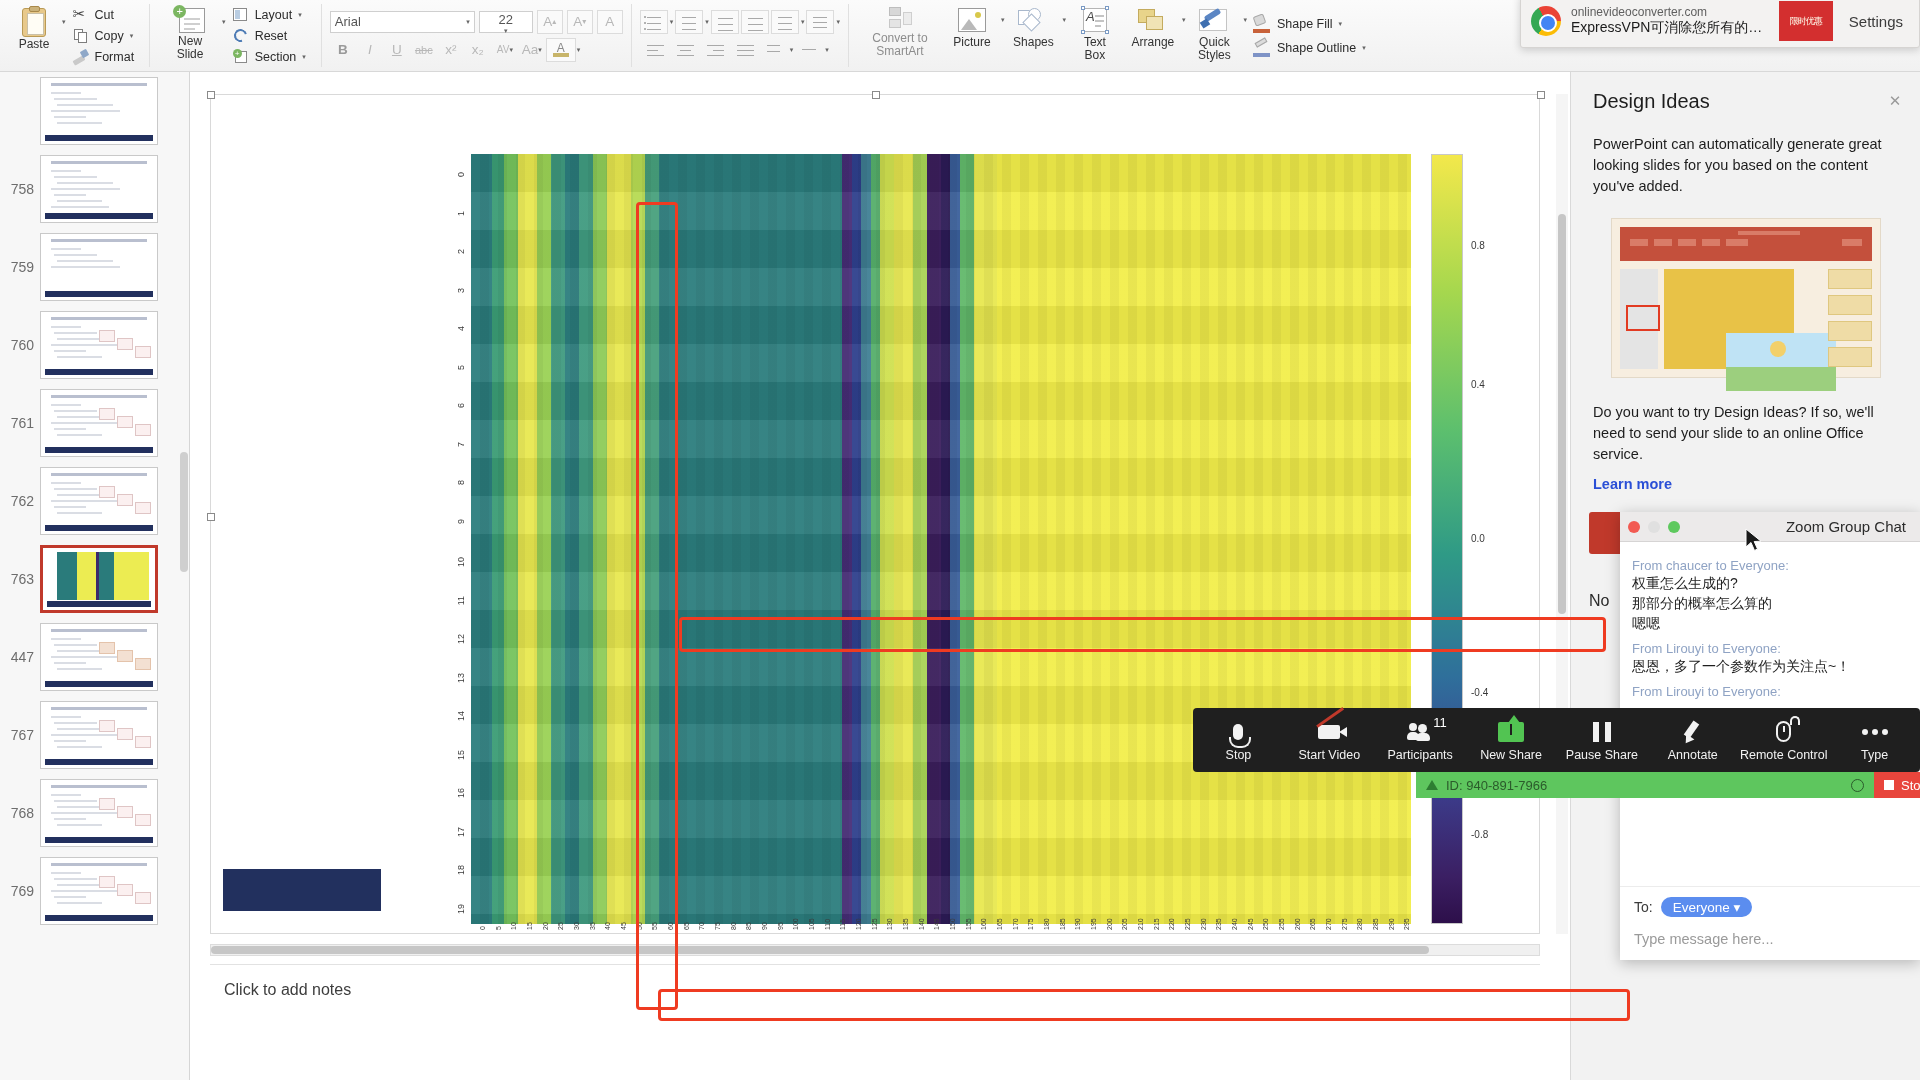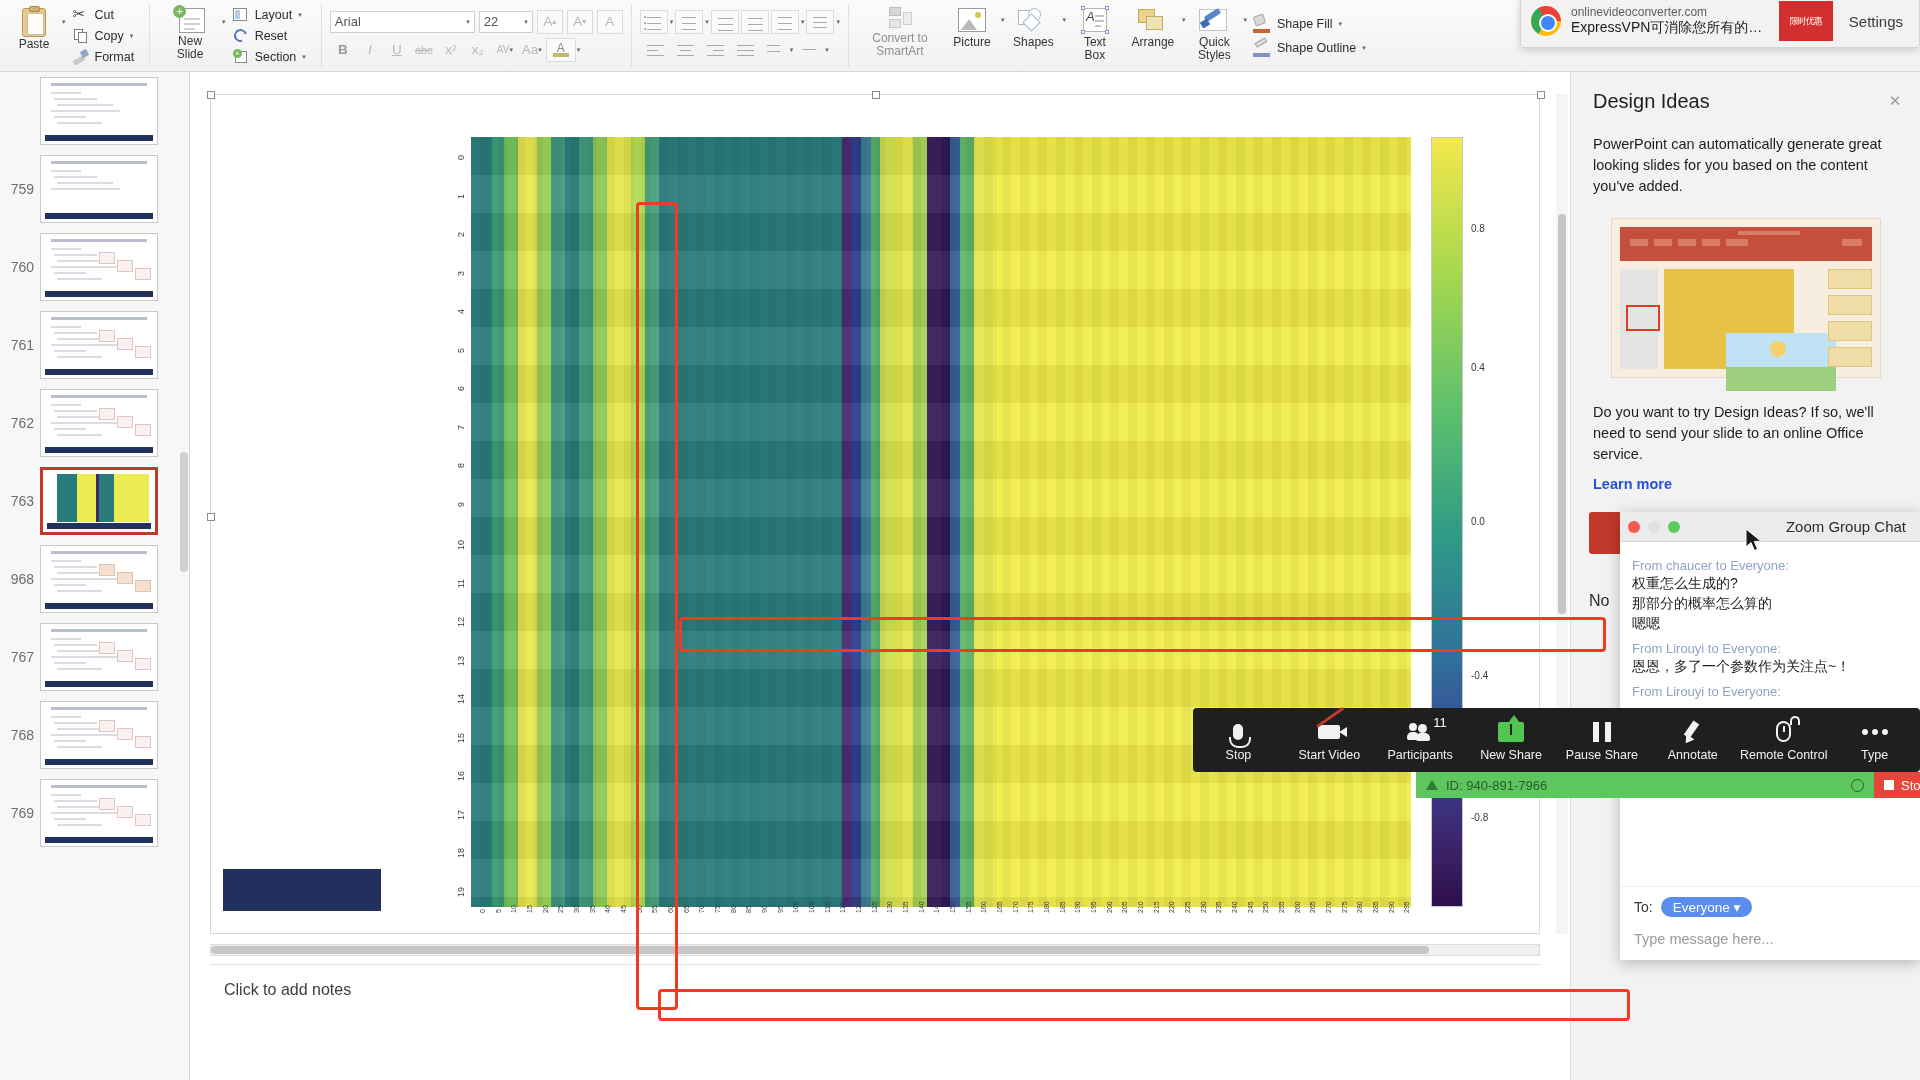--- a/index.html
+++ b/index.html
@@ -59,21 +59,21 @@
   .mi-reset .arc{position:absolute;left:1px;top:1px;width:13px;height:13px;border:2px solid #4f7cb5;border-right-color:transparent;border-radius:50%;transform:rotate(30deg);}
   .mi-section .box{position:absolute;left:2px;top:2px;width:12px;height:12px;border:1.2px solid #8a8a8a;background:#fff;}
   .mi-section .pl{position:absolute;left:0;top:0;width:9px;height:9px;border-radius:50%;background:#7bb661;color:#fff;font-size:8px;line-height:9px;text-align:center;}
 
   
   .font-grp{ display:flex; flex-direction:column; justify-content:center; gap:4px; padding:4px 6px;}
   .font-row1{ display:flex; align-items:center; gap:4px;}
   .font-row2{ display:flex; align-items:center; gap:1px;}
   .fbox{ height:22px; border:1px solid #cfcfcf; background:#fff; display:flex; align-items:center; padding:0 4px; font-size:13px; color:#555;}
   .fname{ width:145px; justify-content:space-between;}
-  .fsize{ width:54px; justify-content:space-between;}
+  .fsize{ width:54px; justify-content:space-between;flex-direction:column;}
   .tbtn{ width:26px; height:24px; border:1px solid transparent; display:flex; align-items:center; justify-content:center;
          font-size:13.5px; color:#b8b8b8; background:transparent;}
   .tbtn.box{ border:1px solid #dcdcdc; background:#fafafa;}
   .tbtn.strong{ color:#9a9a9a; font-weight:bold;}
   .fcolor{ position:relative; width:30px; height:24px; border:1px solid #dcdcdc; background:#fafafa; display:flex; flex-direction:column; align-items:center; justify-content:center;}
   .fcolor .A{font-size:12px; color:#8a8a8a; line-height:10px;}
   .fcolor .bar{width:16px;height:4px;background:#c8b56a;}
 
   
   .para-grp{display:flex;flex-direction:column;justify-content:center;gap:4px;padding:4px 6px;}
@@ -148,21 +148,21 @@
   .tc-box{position:absolute;border:1px solid #dfc5c5;background:#fbf0f0;}
 
   
   #editor{position:absolute;left:190px;top:72px;width:1380px;height:1008px;background:#ffffff;}
   #slide-canvas{position:absolute;left:20px;top:22px;width:1330px;height:840px;background:#fff;border:1px solid #d9d9d9;}
   .sel-handle{position:absolute;width:8px;height:8px;background:#fff;border:1px solid #8a8a8a;z-index:12;}
 
   #navy-block{position:absolute;left:12px;bottom:22px;width:158px;height:42px;background:#22305e;}
 
   
-  #plot{position:absolute;left:200px;top:30px;width:1100px;height:800px;}
+  #plot{position:absolute;left:200px;top:47px;width:1100px;height:800px;}
   #heat{position:absolute;left:60px;top:12px;width:940px;height:770px;
     background:
       repeating-linear-gradient(180deg, rgba(0,0,0,0.055) 0 38px, rgba(255,255,255,0.055) 38px 76px),
       linear-gradient(90deg,
         #2b7d7d 0 2.2%,
         #3a9c74 2.2% 3.5%,
         #74c35c 3.5% 5%,
         #e8e84f 5% 7%,
         #9ad255 7% 8.5%,
         #3f9a7f 8.5% 10%,
@@ -632,20 +632,34 @@
           <div class="tc-line" style="left: 10px; top: 14px; width: 30px;"></div>
           <div class="tc-line" style="left: 13px; top: 20px; width: 43px;"></div>
           <div class="tc-line" style="left: 16px; top: 26px; width: 56px;"></div>
           <div class="tc-line" style="left: 10px; top: 32px; width: 69px;"></div>
           <div class="tc-line" style="left: 13px; top: 38px; width: 32px;"></div>
           <div class="tc-line" style="left: 16px; top: 44px; width: 45px;"></div>
           <div class="tc-footer"></div>
         </div>
       </div>
       <div class="thumb-row">
+        <div class="thumb-num">758</div>
+        <div class="thumb-card">
+          <div class="tc-title"></div>
+          <div class="tc-line" style="left: 10px; top: 14px; width: 30px;"></div>
+          <div class="tc-line" style="left: 13px; top: 20px; width: 43px;"></div>
+          <div class="tc-line" style="left: 16px; top: 26px; width: 56px;"></div>
+          <div class="tc-line" style="left: 10px; top: 32px; width: 69px;"></div>
+          <div class="tc-line" style="left: 13px; top: 38px; width: 32px;"></div>
+          <div class="tc-line" style="left: 16px; top: 44px; width: 45px;"></div>
+          <div class="tc-line" style="left: 10px; top: 50px; width: 58px;"></div>
+          <div class="tc-footer"></div>
+        </div>
+      </div>
+      <div class="thumb-row">
         <div class="thumb-num">759</div>
         <div class="thumb-card">
           <div class="tc-title"></div>
           <div class="tc-line" style="left: 10px; top: 14px; width: 30px;"></div>
           <div class="tc-line" style="left: 13px; top: 20px; width: 43px;"></div>
           <div class="tc-line" style="left: 16px; top: 26px; width: 56px;"></div>
           <div class="tc-line" style="left: 10px; top: 32px; width: 69px;"></div>
           <div class="tc-footer"></div>
         </div>
       </div>
@@ -698,21 +712,21 @@
         </div>
       </div>
       <div class="thumb-row">
         <div class="thumb-num">763</div>
         <div class="thumb-card sel">
           <div class="tc-heat"></div>
           <div class="tc-footer"></div>
         </div>
       </div>
       <div class="thumb-row">
-        <div class="thumb-num">968</div>
+        <div class="thumb-num">447</div>
         <div class="thumb-card">
           <div class="tc-title"></div>
           <div class="tc-line" style="left: 10px; top: 14px; width: 30px;"></div>
           <div class="tc-line" style="left: 13px; top: 20px; width: 43px;"></div>
           <div class="tc-line" style="left: 16px; top: 26px; width: 56px;"></div>
           <div class="tc-line" style="left: 10px; top: 32px; width: 69px;"></div>
           <div class="tc-line" style="left: 13px; top: 38px; width: 32px;"></div>
           <div class="tc-line" style="left: 16px; top: 44px; width: 45px;"></div>
           <div class="tc-box" style="left: 58px; top: 18px; width: 16px; height: 12px; background: rgb(243, 224, 210); border-color: rgb(228, 195, 171);"></div>
           <div class="tc-box" style="left: 76px; top: 26px; width: 16px; height: 12px; background: rgb(243, 224, 210); border-color: rgb(228, 195, 171);"></div>

